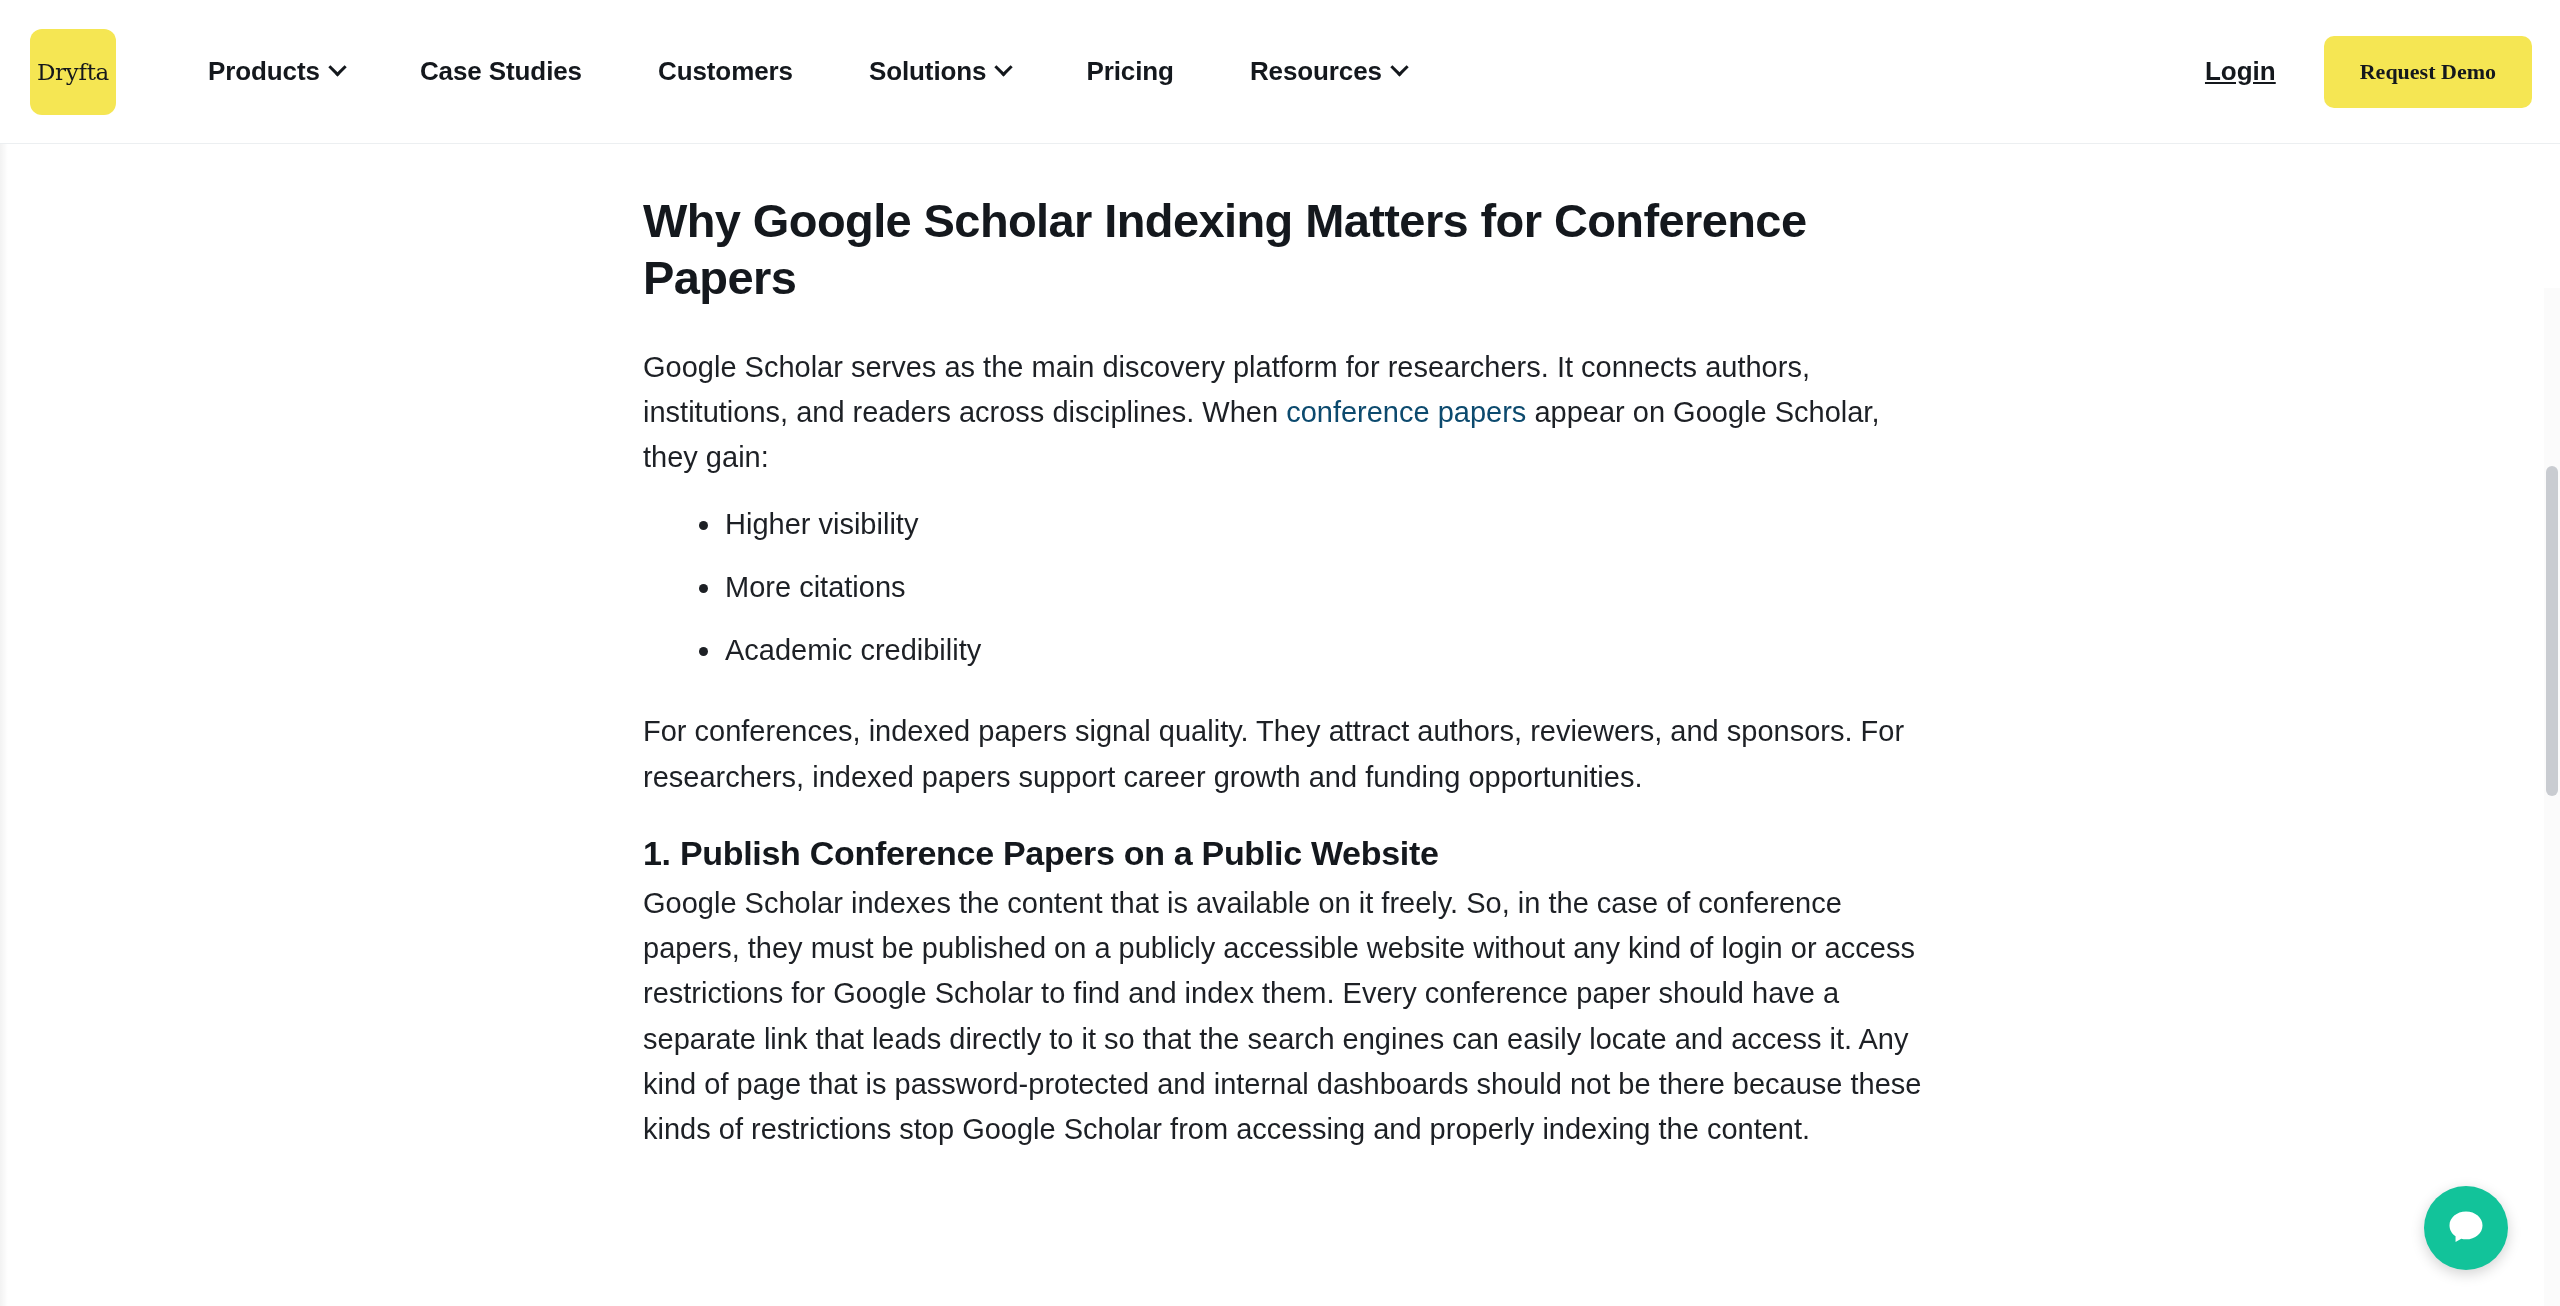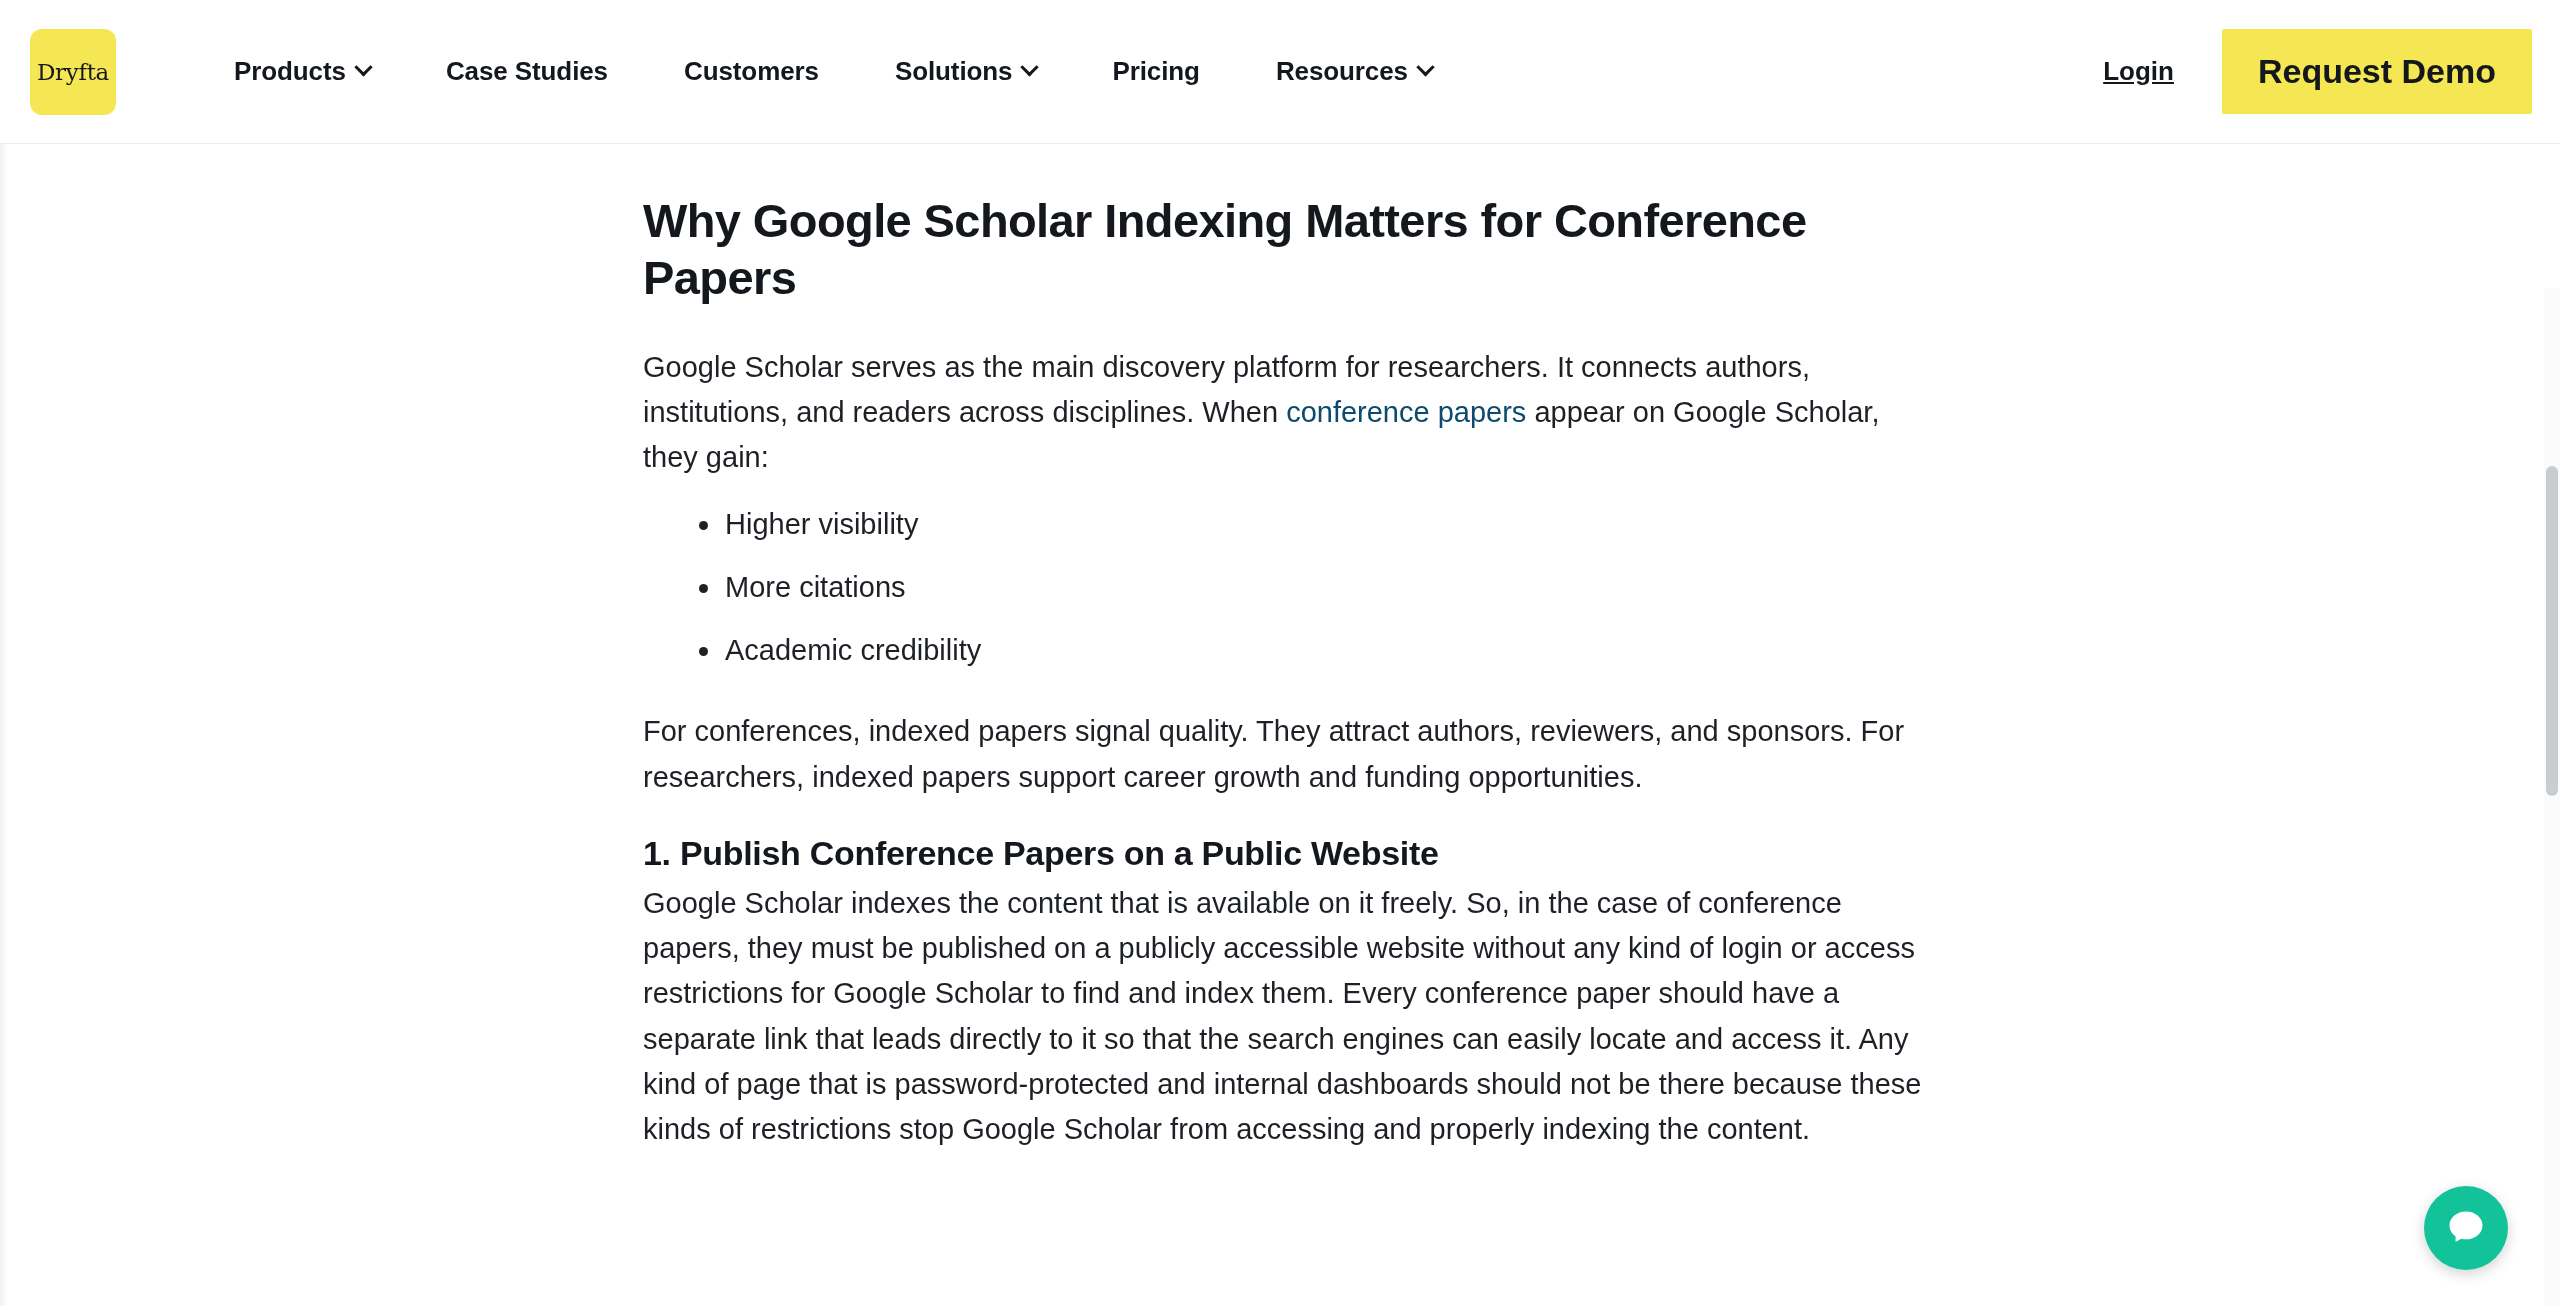--- a/index.html
+++ b/index.html
@@ -37,21 +37,21 @@
   .logo-text {
     font-family: "DejaVu Serif", serif;
     font-weight: normal;
     font-size: 23px;
     color: #15181c;
     letter-spacing: -0.3px;
   }
   .nav {
     display: flex;
     align-items: center;
-    margin-left: 118px;
+    margin-left: 92px;
     gap: 0;
   }
   .nav-item {
     display: flex;
     align-items: center;
     gap: 11px;
     font-size: 26px;
     font-weight: bold;
     color: #14181d;
     padding: 0 38px;
@@ -77,28 +77,28 @@
   .login-link {
     font-size: 26px;
     font-weight: bold;
     color: #14181d;
     cursor: pointer;
     white-space: nowrap;
   }
   .demo-btn {
     background: #f5e653;
     color: #14181d;
-    font-size: 34px;
+    font-size: 22px;
     font-weight: bold;
     border: none;
-    border-radius: 2px;
+    border-radius: 10px;
     padding: 23px 36px;
     cursor: pointer;
     white-space: nowrap;
-    font-family: Liberation Sans, sans-serif;
+    font-family: Liberation Serif, serif;
   }
 
   
   .page-wrap {
     position: relative;
     width: 100%;
     height: calc(1306px - 144px);
     background: #ffffff;
     overflow: hidden;
   }

